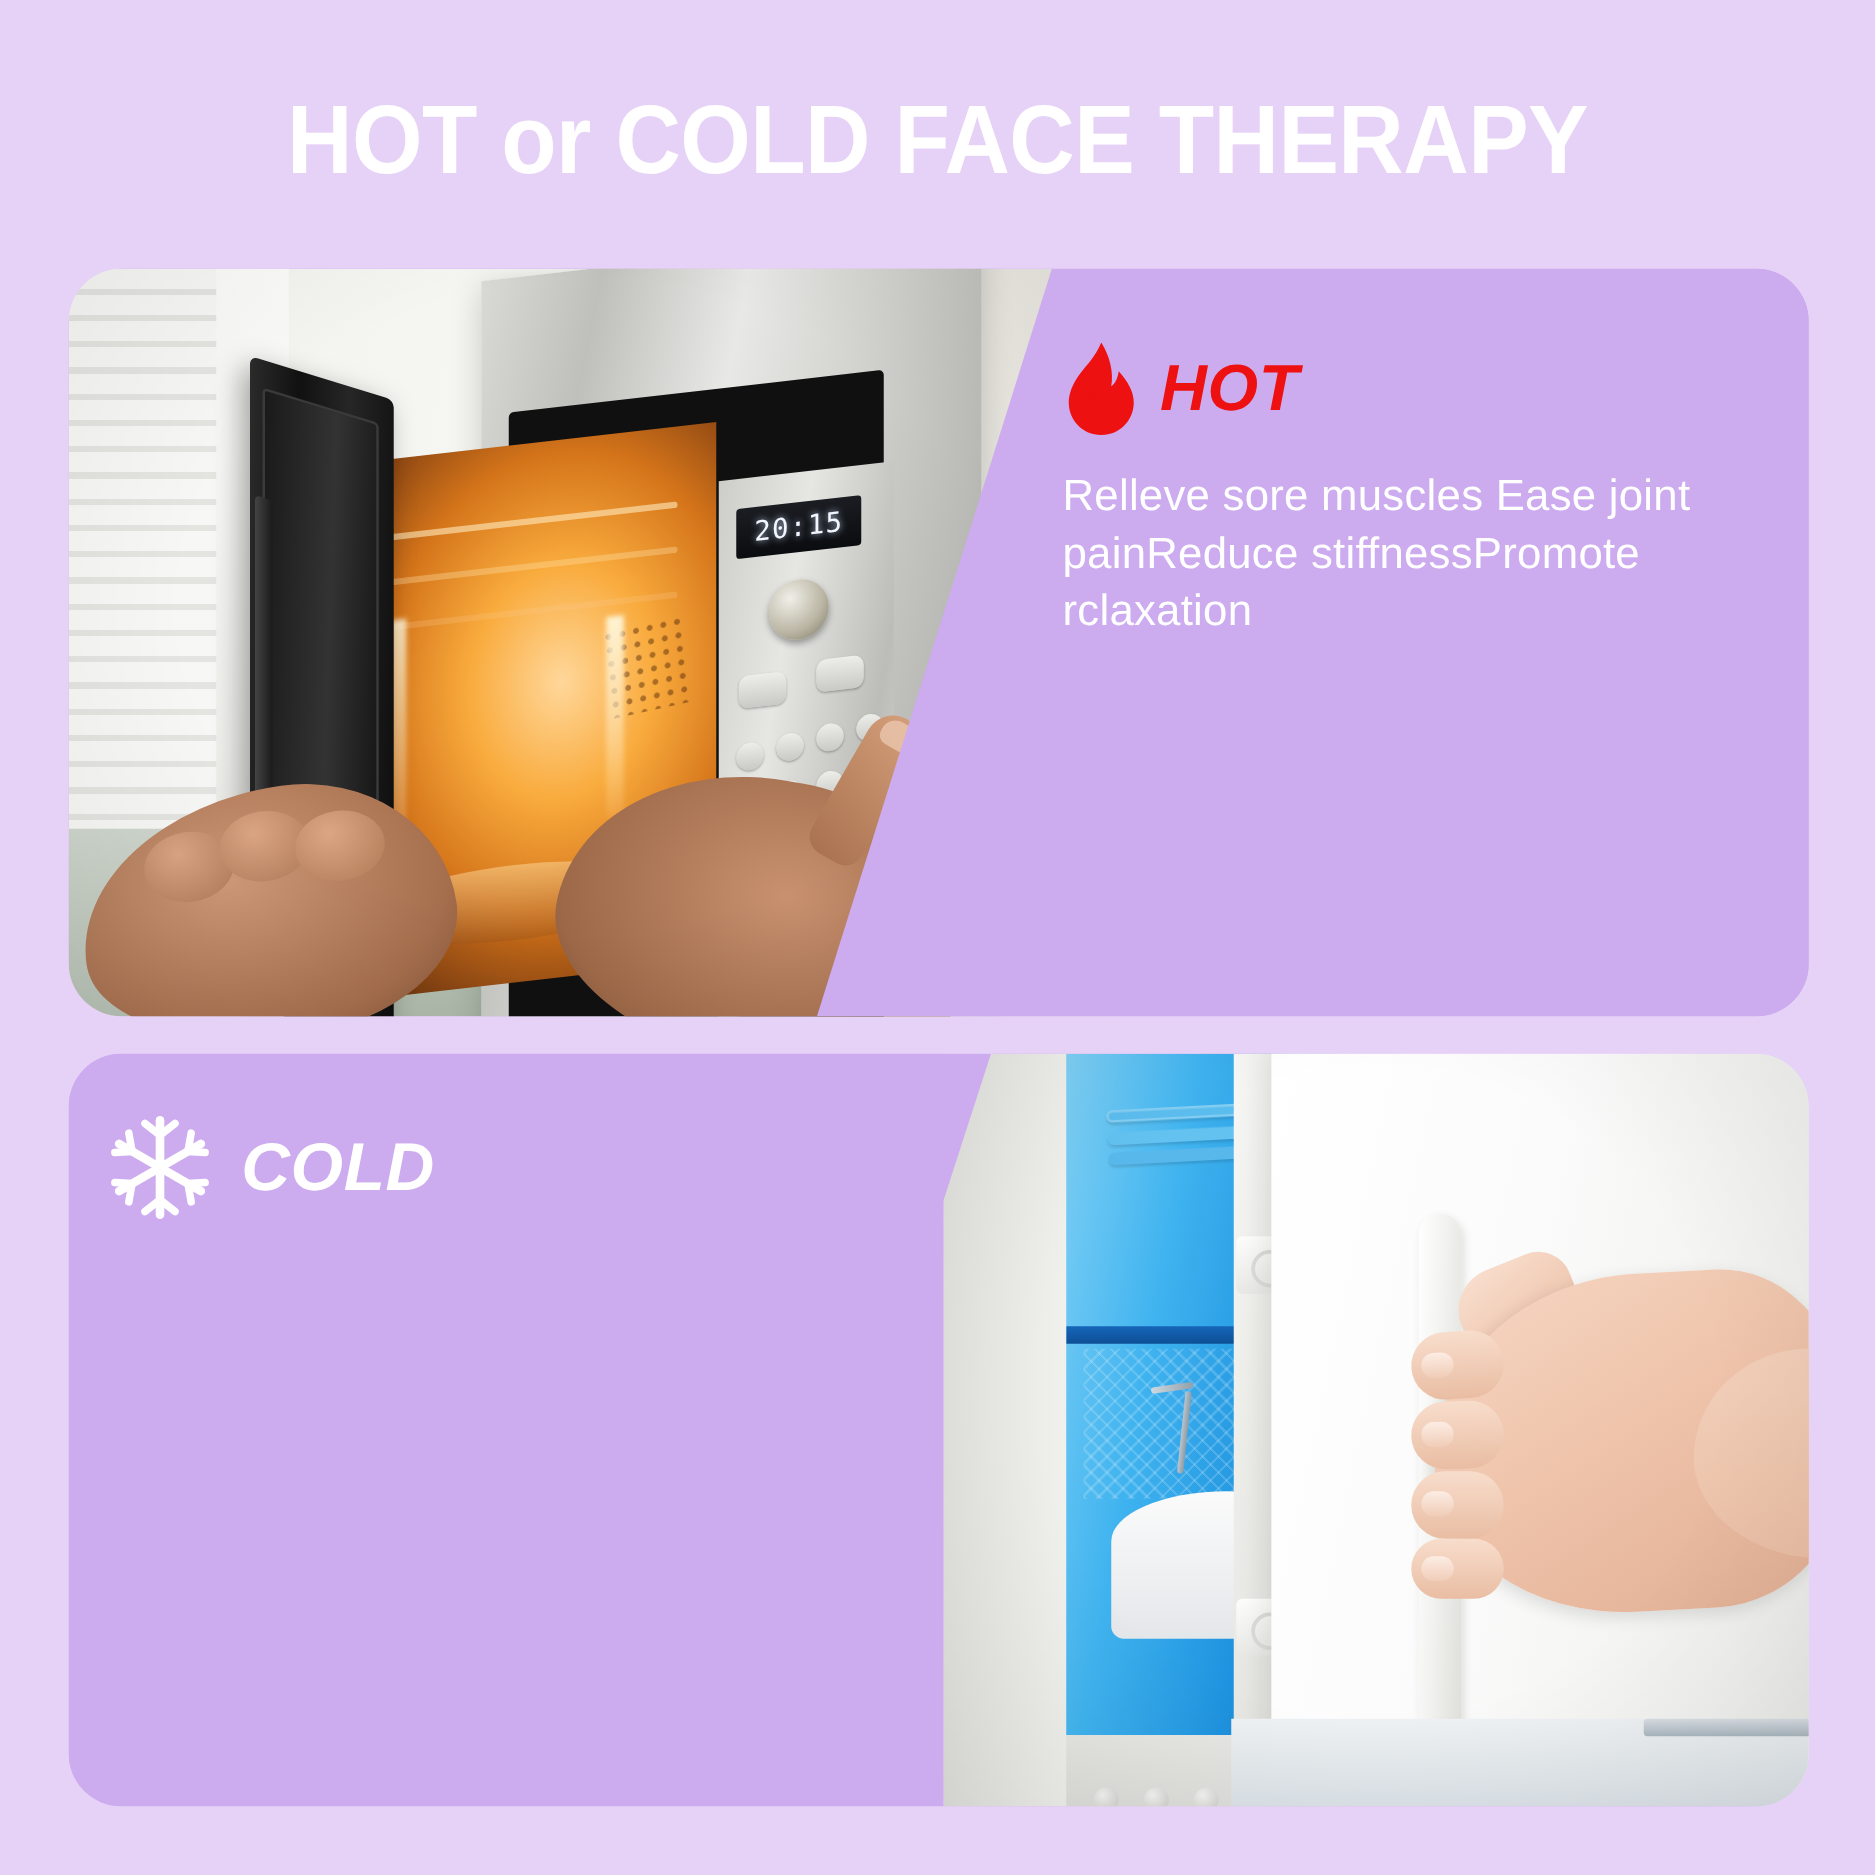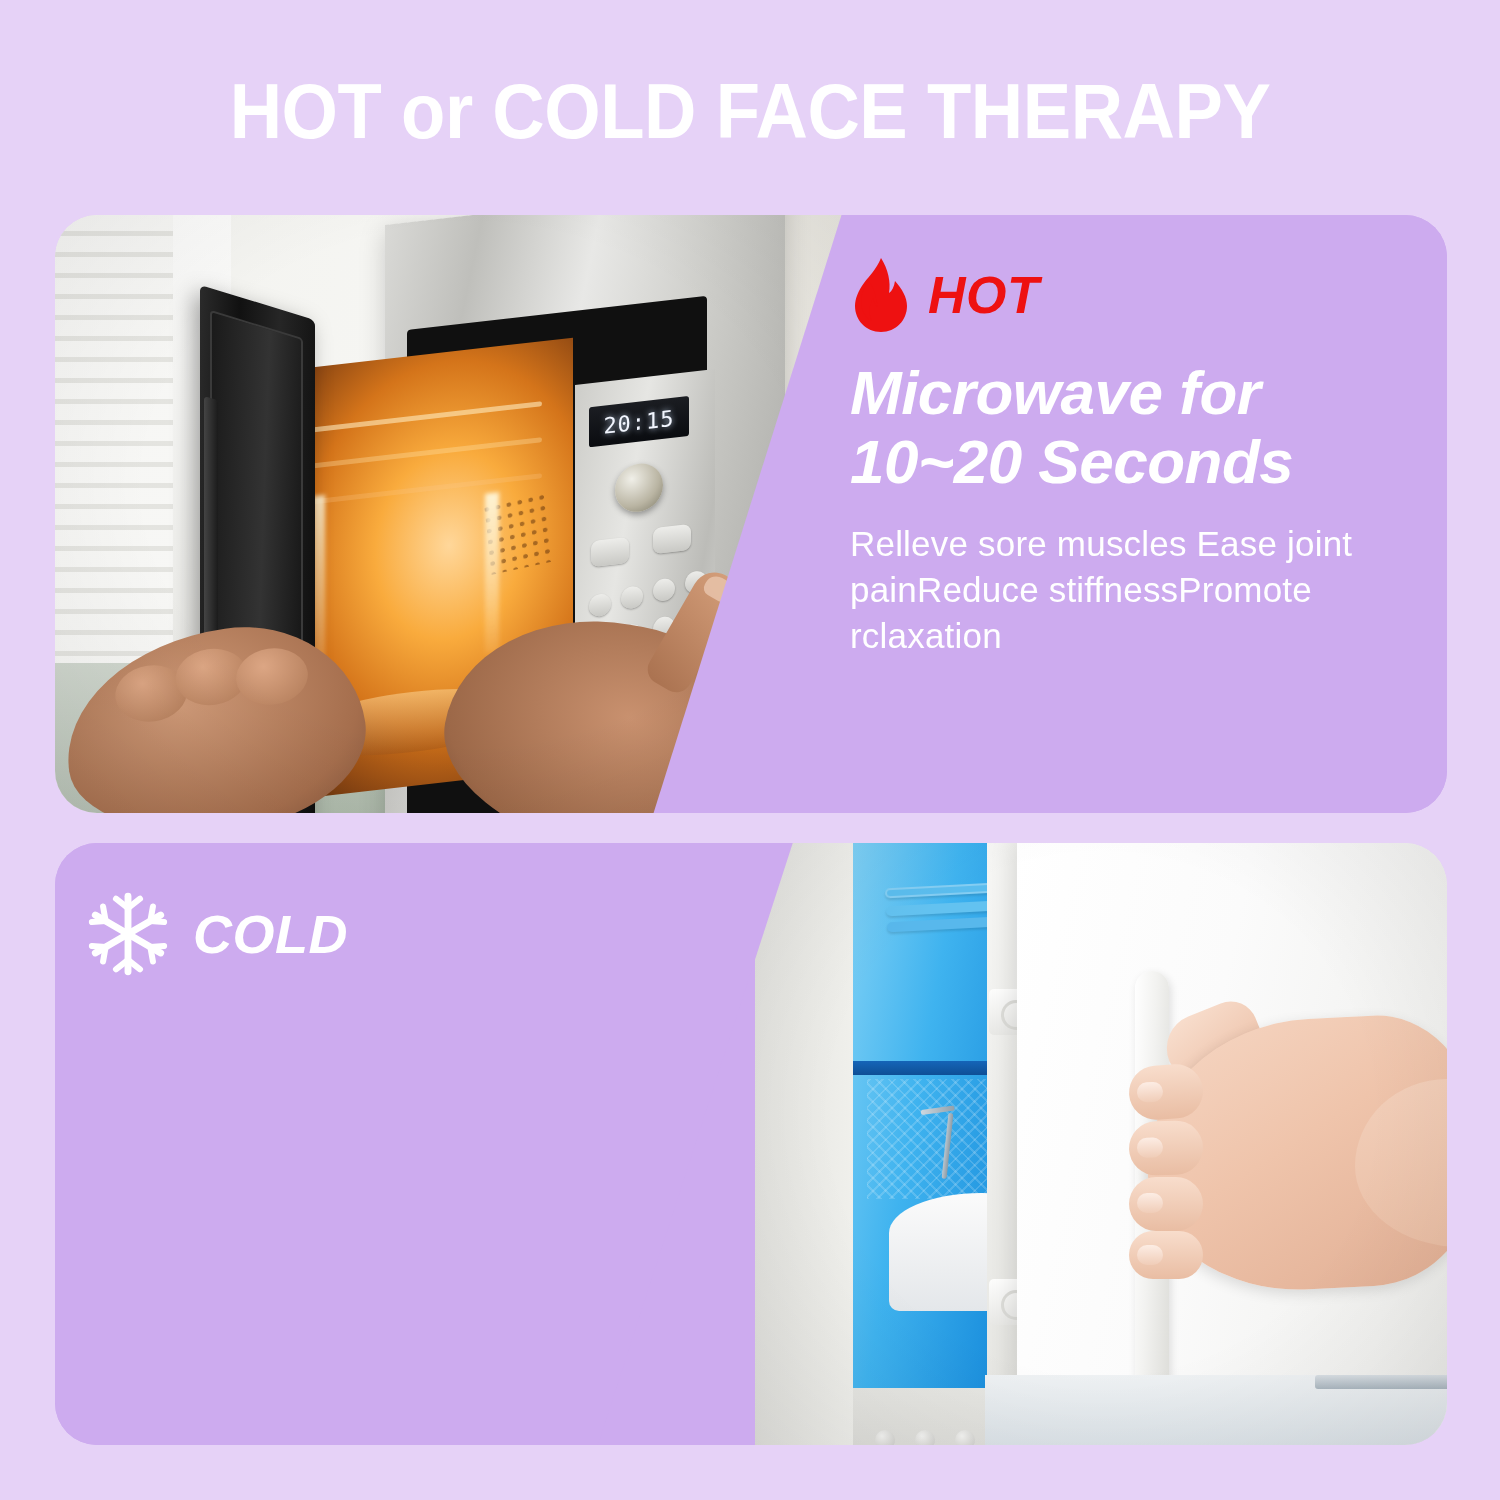--- a/index.html
+++ b/index.html
@@ -52,21 +52,21 @@
   
   #cold-photo { left:700px; top:0; width:692px; height:100%; }
   #cold-panel {
     left:0; top:0; width:100%; height:100%;
     background:#cdabef;
     clip-path: polygon(0 0, 53.0% 0, 39.0% 100%, 0 100%);
   }
 
   
   .panel-content { position:absolute; z-index:5; }
-  #hot-content  { left:850px; top:258px; width:580px; }
+  #hot-content  { left:850px; top:274px; width:580px; }
   #cold-content { left:85px;  top:888px; width:640px; }
 
   .badge-row { display:flex; align-items:center; gap:16px; margin-bottom:26px; }
   #cold-content .badge-row { gap:22px; margin-bottom:34px; }
 
   .badge-label {
     font-family:"Liberation Sans", sans-serif;
     font-weight:bold; font-style:italic;
     font-size:54px; line-height:1;
     letter-spacing:0.5px;
@@ -448,21 +448,20 @@
   </div>
 
   <div class="panel-content" id="hot-content">
     <div class="badge-row">
       <svg width="62" height="74" viewBox="0 0 62 74">
         <path d="M31 0 C26 12 20 17 14 25 C8 33 5 41 5 48 C5 62 16 74 31 74 C46 74 57 62 57 48 C57 39 52 31 45 23 C44 29 42 33 39 35 C41 24 38 11 31 0 Z" fill="#ee1111"></path>
         <path d="M18 22 C14 31 11 36 11 44 C11 53 16 60 22 63 C18 55 19 47 23 40 C24 45 26 48 28 49 C26 40 25 31 18 22 Z" fill="#ee1111"></path>
       </svg>
       <span class="badge-label badge-hot">HOT</span>
     </div>
-    <div class="headline">Microwave for 10~20 Seconds</div>
     <div class="body-text">Relleve sore muscles Ease joint painReduce stiffnessPromote rclaxation</div>
   </div>
 
   <div class="card" id="card-cold">
 
     <div class="layer" id="cold-photo">
       <div class="fz-bg"></div>
       <div class="fz-side"></div>
 
       <div class="fz-interior">

